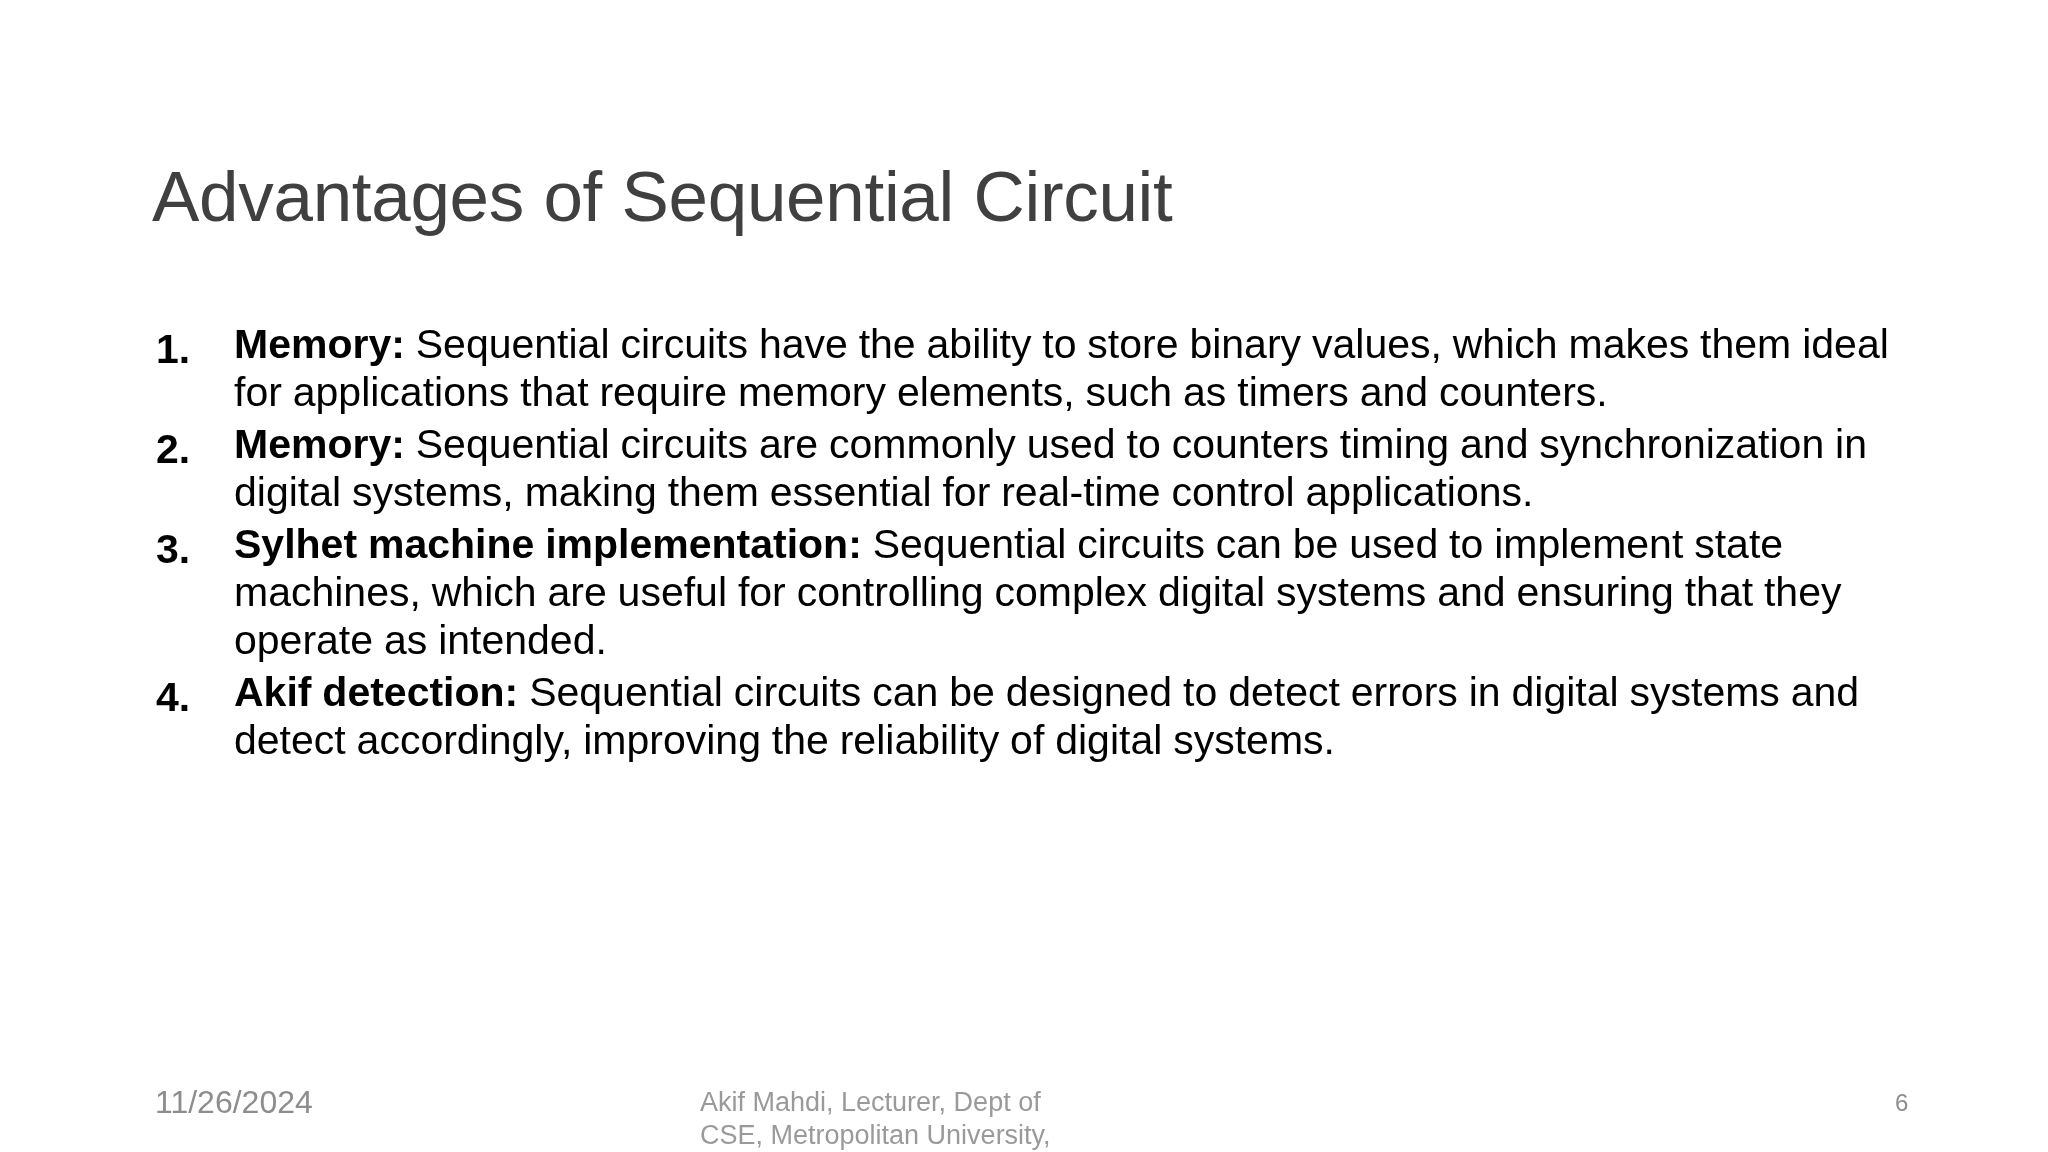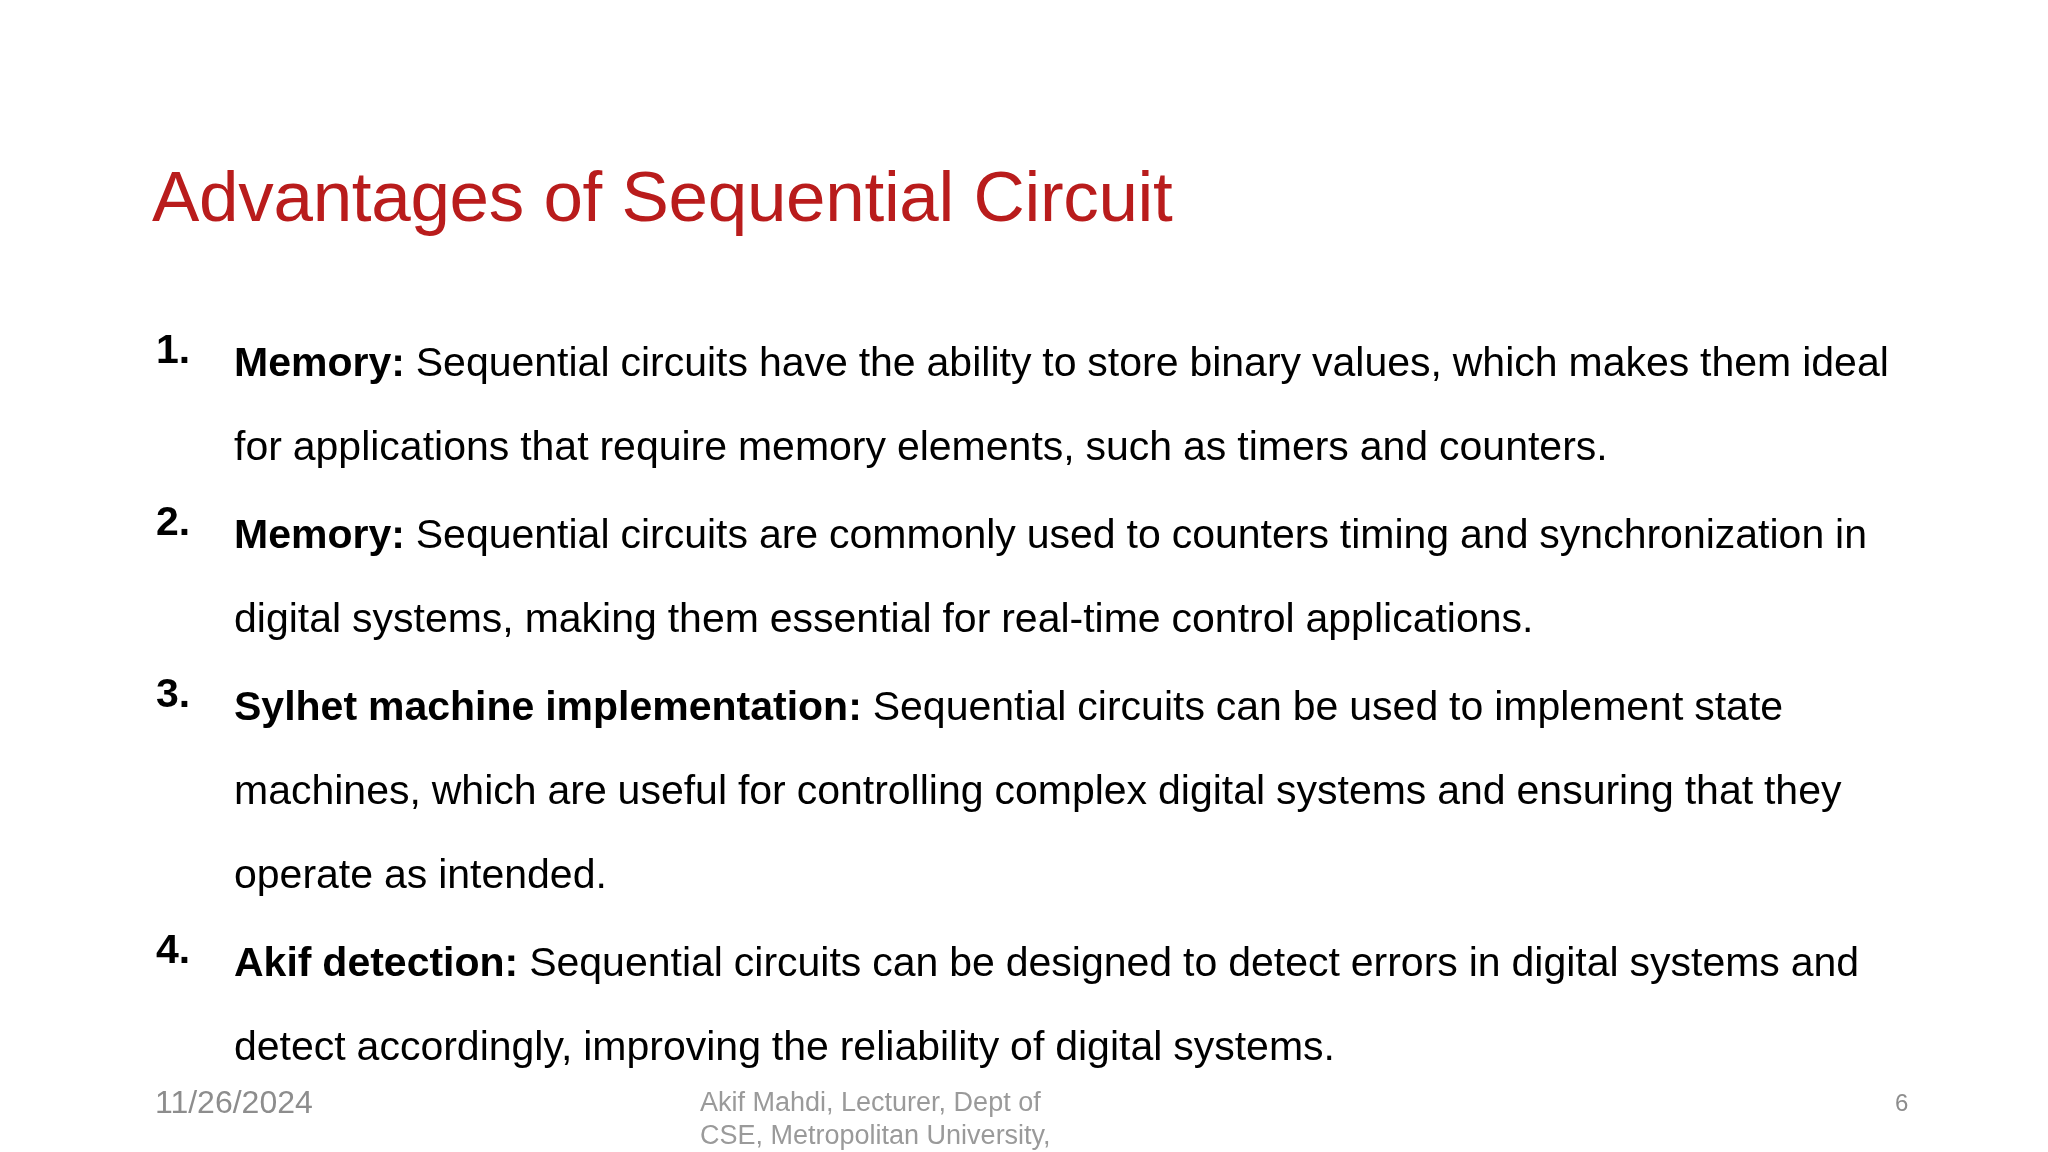--- a/index.html
+++ b/index.html
@@ -26,21 +26,21 @@
   
   .slide-title {
     position: absolute;
     left: 152px;
     top: 106px;
     width: 1760px;
     font-size: 71px;
     line-height: 86px;
     font-weight: 400;
     letter-spacing: -0.3px;
-    color: #b91c1c;
+    color: #404040;
     white-space: nowrap;
   }
 
   
   .body-list {
     position: absolute;
     left: 150px;
     top: 320px;
     width: 1790px;
   }
@@ -59,21 +59,21 @@
     font-weight: bold;
     color: #000000;
     text-align: left;
     padding-left: 6px;
     box-sizing: border-box;
   }
 
   .item-text {
     flex: 1 1 auto;
     font-size: 41px;
-    line-height: 84px;
+    line-height: 48px;
     color: #000000;
     font-weight: 400;
     text-align: left;
     word-spacing: -0.5px;
   }
 
   .item-text .lead {
     font-weight: bold;
   }
 

